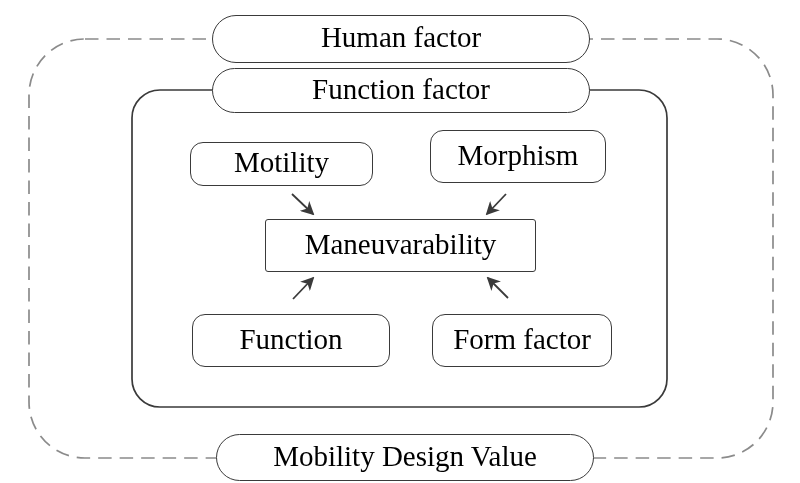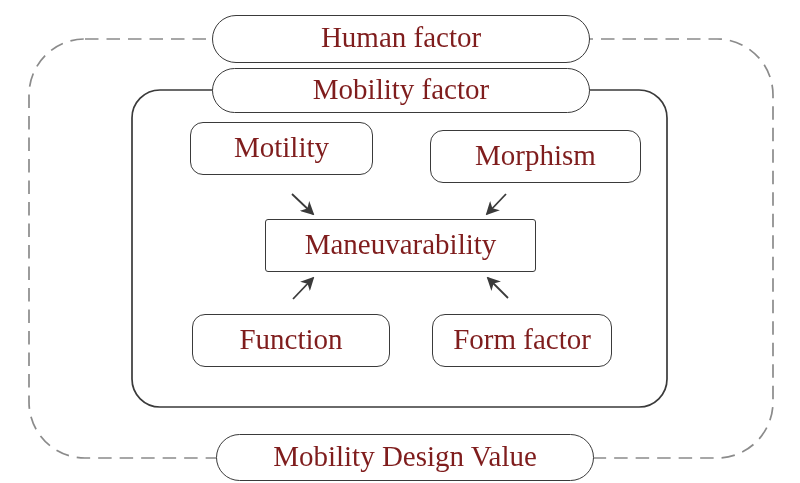--- a/index.html
+++ b/index.html
@@ -22,40 +22,40 @@
   }
   .node {
     position: absolute;
     box-sizing: border-box;
     background: #ffffff;
     border: 1.7px solid #3a3a3a;
     display: flex;
     align-items: center;
     justify-content: center;
     font-size: 29px;
-    color: #7f1d1d;
+    color: #000000;
     white-space: nowrap;
     line-height: 1;
     padding-bottom: 3px;
     text-align: right;
   }
   .pill { border-radius: 24px; }
 
   
   .n-human    { left: 212px; top: 15px;  width: 378px; height: 48px; }
   .n-mdv      { left: 216px; top: 434px; width: 378px; height: 47px; }
 
   
   .n-mobility { left: 212px; top: 68px;  width: 378px; height: 45px; border-radius: 22.5px; }
   .n-hardware { left: 212px; top: 384px; width: 378px; height: 45px; border-radius: 22.5px; }
 
   
   .box { border-radius: 13px; }
-  .n-motility { left: 190px; top: 122px; width: 183px; height: 53px; }
-  .n-morphism { left: 430px; top: 130px; width: 211px; height: 53px; }
+  .n-motility { left: 190px; top: 142px; width: 183px; height: 44px; }
+  .n-morphism { left: 430px; top: 130px; width: 176px; height: 53px; }
   .n-maneuv   { left: 265px; top: 219px; width: 271px; height: 53px; border-radius: 3px; }
   .n-function { left: 192px; top: 314px; width: 198px; height: 53px; }
   .n-form     { left: 432px; top: 314px; width: 180px; height: 53px; }
 </style>
 </head>
 <body>
 
 <div class="canvas">
 
   <svg class="lines" width="800" height="483" viewBox="0 0 800 483">
@@ -72,21 +72,21 @@
     <g stroke-width="1.8" fill="none" stroke="#3a3a3a">
       <line x1="292" y1="194" x2="313" y2="214" marker-end="url(#barb)"></line>
       <line x1="506" y1="194" x2="487" y2="214" marker-end="url(#barb)"></line>
       <line x1="293" y1="299" x2="313" y2="278" marker-end="url(#barb)"></line>
       <line x1="508" y1="298" x2="488" y2="278" marker-end="url(#barb)"></line>
     </g>
   </svg>
 
   <div class="node pill n-human">Human factor</div>
 
-  <div class="node pill n-mobility">Mobility factor</div>
+  <div class="node pill n-mobility">Function factor</div>
 
   <div class="node box n-motility">Motility</div>
 
   <div class="node box n-morphism">Morphism</div>
 
   <div class="node box n-maneuv">Maneuvarability</div>
 
   <div class="node box n-function">Function</div>
 
   <div class="node box n-form">Form factor</div>

